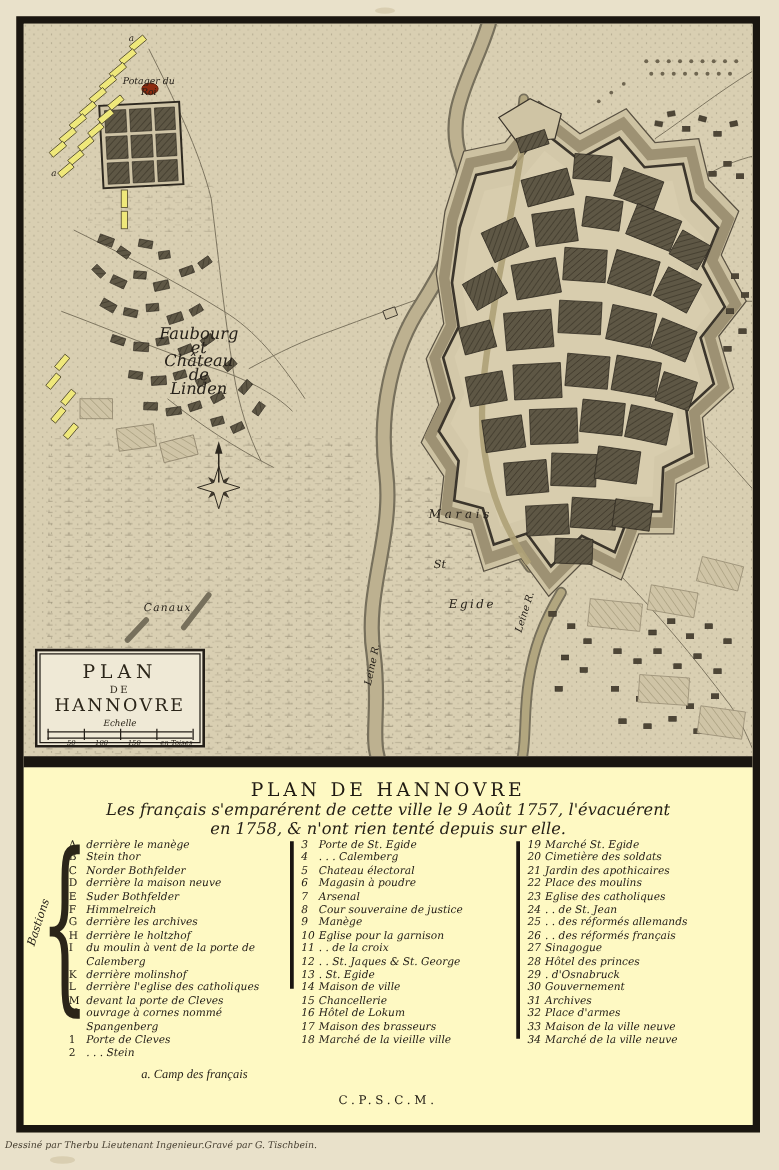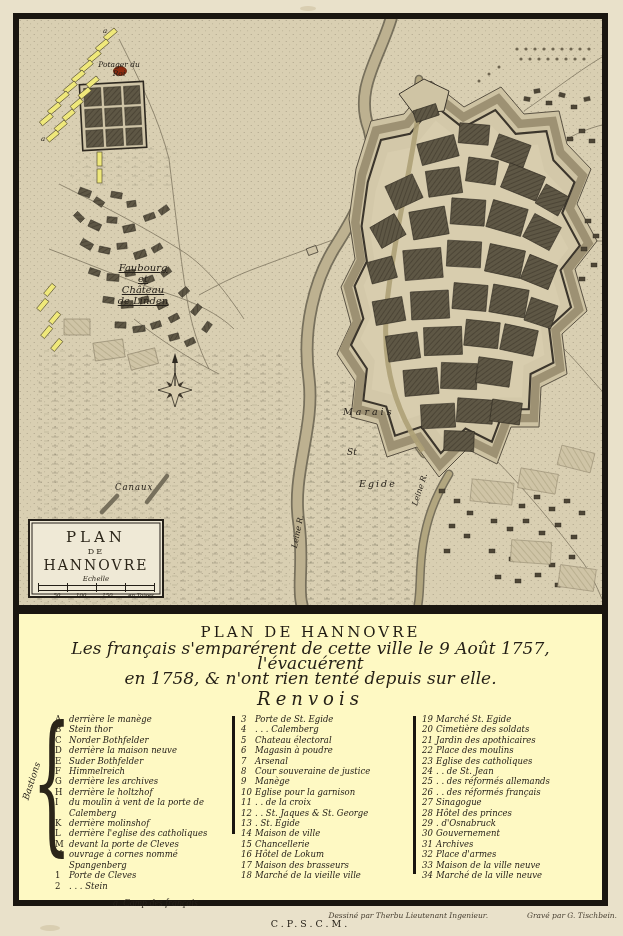--- a/index.html
+++ b/index.html
@@ -40,21 +40,21 @@
   .sbar-wrap{width:116px;margin:2px auto 0;}
   .sbar{position:relative;height:4px;border-top:1.5px solid #241f18;border-bottom:1px solid #241f18;}
   .sbar i{position:absolute;top:-3px;width:1px;height:9px;background:#241f18;}
   .slabels{display:flex;justify-content:space-between;font-size:5.5px;font-style:italic;margin-top:1px;color:#241f18;}
   
   .legend{
     position:relative;width:583px;height:286px;background:#fef9c3;
     text-align:center;padding-top:9px;box-sizing:border-box;
   }
   .lg-title{font-size:15px;letter-spacing:3px;color:#201b13;}
-  .lg-sub{font-size:17px;font-style:italic;line-height:15px;color:#241f16;}
+  .lg-sub{font-size:13px;font-style:italic;line-height:15px;color:#241f16;}
   .lg-renvois{font-size:18px;font-style:italic;letter-spacing:5px;margin:2px 0 5px;color:#241f16;}
   .lg-list{display:flex;justify-content:center;text-align:left;}
   .lcol{box-sizing:border-box;}
   .lcol.c1{width:213px;position:relative;padding-left:36px;}
   .lcol.c2{width:172px;}
   .lcol.c3{width:182px;}
   .vline{width:3px;background:#1a1610;flex:none;margin:2px 6px 0 2px;}
   .vline.v1{height:118px;}
   .vline.v2{height:158px;}
   .lrow{display:flex;line-height:10.4px;}
@@ -67,22 +67,22 @@
   }
   .brace{
     position:absolute;left:13px;top:-8px;font-size:148px;line-height:1;
     transform:scale(.42,1.02);transform-origin:left top;color:#2b2519;font-family:"DejaVu Serif",serif;
   }
   .camp-line{font-size:10px;font-style:italic;margin:6px 0 0 58px;color:#26211a;font-family:Liberation Serif, serif;}
   .cpscm{font-size:9.5px;letter-spacing:3px;margin-top:10px;color:#201b13;}
   
   .attrib{
     position:absolute;top:911px;left:0;width:623px;display:flex;
-    justify-content:flex-end;box-sizing:border-box;padding:0 6px 0 4px;
-    font-size:7.5px;font-style:italic;color:#4a4234;gap:39px;
+    justify-content:flex-start;box-sizing:border-box;padding:0 6px 0 4px;
+    font-size:7.5px;font-style:italic;color:#4a4234;
   }
 </style>
 </head>
 <body>
 
 <div class="fox" style="left:580px;top:30px;width:14px;height:8px;"></div>
 <div class="fox" style="left:40px;top:925px;width:20px;height:6px;"></div>
 <div class="fox" style="left:300px;top:6px;width:16px;height:5px;"></div>
 
 <div class="plate">
@@ -355,21 +355,21 @@
 
       <g>
         <path d="M164.5,362.5 L160,371 L164.5,379.5 L156,375 L147.5,379.5 L152,371 L147.5,362.5 L156,367 Z" fill="#3f382c"></path>
         <path d="M156,354 L160,367 L173,371 L160,375 L156,388 L152,375 L139,371 L152,367 Z" fill="#d8cdae" stroke="#2e2920" stroke-width="0.8"></path>
         <line x1="156" y1="367" x2="156" y2="340" stroke="#2e2920" stroke-width="1.2"></line>
         <path d="M153,344 L156,334 L159,344 Z" fill="#2e2920"></path>
       </g>
     </svg>
 
     <span class="maplabel wrap" style="left:74px;top:42px;width:52px;font-size:7.5px;">Potager du Roi</span>
-    <div class="maplabel wrap" style="left:92px;top:243px;width:64px;font-size:10px;line-height:11px;text-decoration:underline;">
+    <div class="maplabel wrap" style="left:108px;top:243px;width:64px;font-size:13px;line-height:11px;">
       <div>Faubourg</div>
       <div>et</div>
       <div>Château</div>
       <div>de Linden</div>
     </div>
     <span class="maplabel" style="left:96px;top:464px;font-size:8.5px;letter-spacing:1px;">Canaux</span>
     <span class="maplabel" style="left:324px;top:388px;font-size:9.5px;letter-spacing:3px;">Marais</span>
     <span class="maplabel" style="left:328px;top:428px;font-size:9px;">St</span>
     <span class="maplabel" style="left:320px;top:460px;font-size:9.5px;letter-spacing:2px;margin-left:20px;">Egide</span>
     <span class="maplabel" style="left:262px;top:508px;font-size:8px;transform:rotate(-78deg);">Leine R.</span>
@@ -398,21 +398,20 @@
           <span>en Toises</span>
         </div>
       </div>
     </div>
   </div>
 
   <div class="legend">
     <div class="lg-title">PLAN DE HANNOVRE</div>
     <div class="lg-sub">Les français s'emparérent de cette ville le 9 Août 1757, l'évacuérent</div>
     <div class="lg-sub">en 1758, &amp; n'ont rien tenté depuis sur elle.</div>
-    <div class="lg-renvois">Renvois</div>
 
     <div class="lg-list">
       <div class="lcol c1">
         <span class="bastions">Bastions</span>
         <span class="brace">{</span>
         <div>
             <div class="lrow">
               <span class="lkey">A</span>
               <span class="lval">derrière le manège</span>
             </div>

